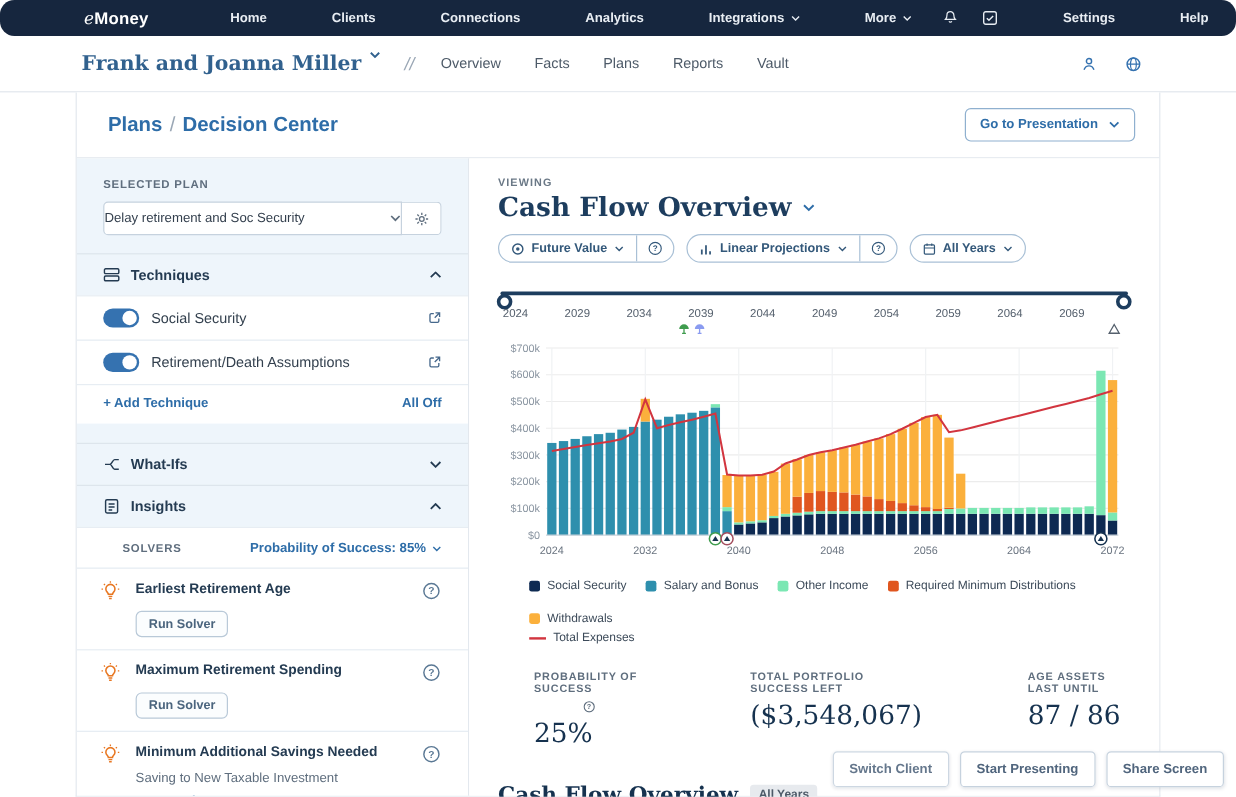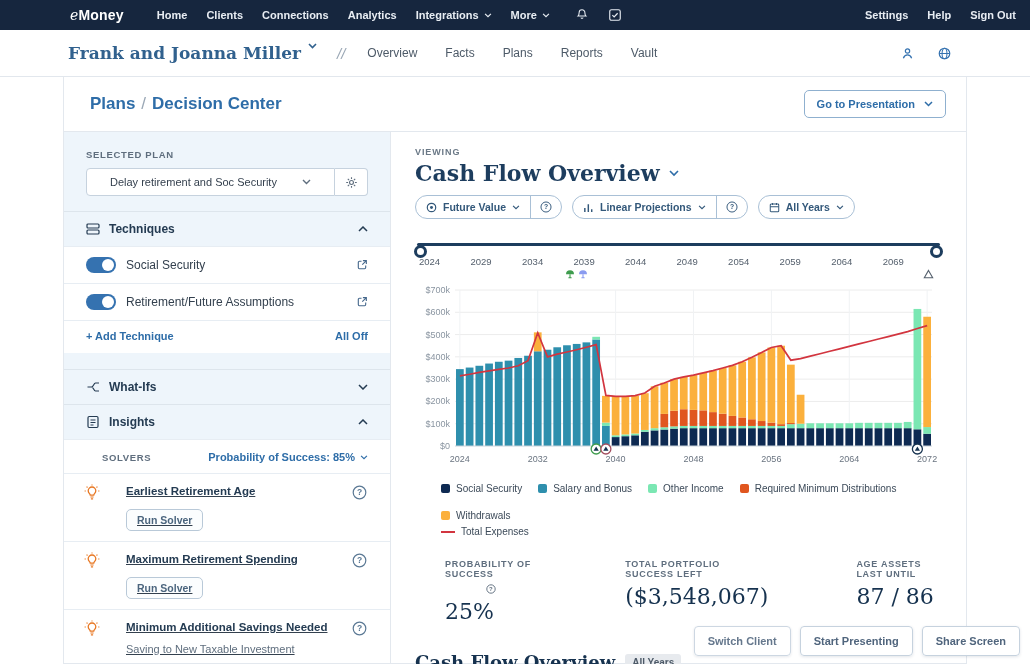--- a/index.html
+++ b/index.html
@@ -2,25 +2,25 @@
 <html><head>
 <meta charset="utf-8">
 <style>
   * { box-sizing: border-box; margin: 0; padding: 0; }
   html,body { width:1030px; height:664px; overflow:hidden; background:#fff;
     font-family:"Liberation Sans", sans-serif; color:#33404e; }
   svg { display:block; }
 
   
   .topnav { height:30px; background:#16263e; display:flex; align-items:center;
-    padding:0 14px 0 16px; gap:19px; color:#e8edf3; font-size:11px; }
+    padding:0 14px 0 16px; gap:19px; color:#e8edf3; font-size:11px;border-radius:12px; }
   .logo { font-size:14px; color:#fff; margin:0 14px 0 54px; letter-spacing:.2px; }
   .logo .e { font-family:"DejaVu Serif", serif; font-style:italic; }
   .logo .money { font-weight:600; }
-  .navitem { display:flex; align-items:center; gap:5px; cursor:pointer; font-weight:600; }
+  .navitem { display:flex; align-items:center; gap:5px; cursor:pointer; font-weight:600;margin-left:35px; }
   .topnav .right { margin-left:auto; display:flex; gap:19px; }
   .icon { display:inline-flex; align-items:center; justify-content:center; }
 
   
   .clientbar { height:47px; display:flex; align-items:center; padding:0 78px 0 68px;
     border-bottom:1px solid #e2e7ed; background:#fff; }
   .client-name { font-family:"DejaVu Serif", serif; font-weight:700; font-size:17px;
     color:#31618e; display:flex; align-items:flex-start; gap:7px; cursor:pointer; }
   .slashes { color:#9aa7b5; font-style:italic; font-size:15px; margin:0 22px 0 20px; }
   .client-tabs { display:flex; gap:28px; font-size:12px; color:#4d5a68; }
@@ -40,21 +40,21 @@
 
   .content { display:flex; flex:1; min-height:0; }
 
   
   .sidebar { width:327px; background:#eef5fb; border-right:1px solid #e3e8ee;
     font-size:11px; overflow:hidden; }
   .plan-block { padding:17px 22px 15px; }
   .mini-label { font-size:9.5px; font-weight:700; letter-spacing:.07em; color:#5f6e7e; }
   .plan-control { display:flex; margin-top:8px; }
   .select { flex:1; background:#fff; border:1px solid #c6d2de; border-radius:4px 0 0 4px;
-    padding:7px 23px; font-size:11px; color:#333f4d; display:flex; align-items:center;
+    padding:7px 0; font-size:11px; color:#333f4d; display:flex; align-items:center;
     justify-content:space-between; cursor:pointer; }
   .gear-btn { width:33px; background:#fff; border:1px solid #c6d2de; border-left:none;
     border-radius:0 4px 4px 0; display:flex; align-items:center; justify-content:center;
     color:#5f6e7e; cursor:pointer; }
   .sec-header { display:flex; align-items:center; gap:9px; padding:10px 22px;
     border-top:1px solid #dde5ec; font-size:12px; font-weight:700; color:#243b52;
     cursor:pointer; }
   .sec-header .chev { margin-left:auto; color:#243b52; }
   .tech-row { display:flex; align-items:center; gap:10px; padding:10px 22px;
     background:#fff; border-top:1px solid #e7edf3; font-size:12px; color:#33404e; }
@@ -63,21 +63,21 @@
     position:relative; cursor:pointer; flex:none; }
   .toggle::after { content:""; position:absolute; top:2px; right:2px; width:12px;
     height:12px; background:#fff; border-radius:50%; }
   .links-row { display:flex; justify-content:space-between; background:#fff;
     border-top:1px solid #e7edf3; padding:9px 22px 11px; }
   .blue-link { color:#2e6da8; font-weight:600; font-size:11px; cursor:pointer; }
   .gap { height:16px; }
   .solvers-head { display:flex; justify-content:space-between; align-items:center;
     background:#fff; border-top:1px solid #e7edf3; padding:11px 22px 10px 38px; }
   .solver { background:#fff; border-top:1px solid #e7edf3; padding:9px 22px 10px 16px;
-    display:grid; grid-template-columns:24px 1fr 18px; column-gap:22px;text-decoration:underline; }
+    display:grid; grid-template-columns:24px 1fr 18px; column-gap:9px; }
   .solver .bulb { color:#e87722; margin-top:1px; }
   .solver .title { font-weight:700; font-size:11.5px; color:#243b52; padding-top:2px; }
   .solver .sub { grid-column:2; color:#5f6e7e; margin-top:6px; }
   .solver .assum { grid-column:2; margin-top:7px; display:flex; align-items:center; gap:5px; }
   .run-btn { grid-column:2; justify-self:start; margin-top:8px; background:#fbfdfe;
     border:1px solid #b9c9d8; border-radius:5px; color:#4b657e; font-size:10.5px;
     font-weight:600; padding:4px 10px; cursor:pointer; }
   .q { color:#5a7894; cursor:pointer; }
 
   
@@ -267,21 +267,21 @@
         <span>Social Security</span>
         <span class="ext icon">
             <svg width="12" height="12" viewBox="0 0 13 13">
               <path d="M6 2.5H3.7A1.2 1.2 0 0 0 2.5 3.7v5.6a1.2 1.2 0 0 0 1.2 1.2h5.6a1.2 1.2 0 0 0 1.2-1.2V7" fill="none" stroke="currentColor" stroke-width="1.2"></path>
               <path d="M7.5 1.8h3.7v3.7M11 2L6.8 6.2" fill="none" stroke="currentColor" stroke-width="1.2"></path>
             </svg>
           </span>
       </div>
       <div class="tech-row">
         <span class="toggle"></span>
-        <span>Retirement/Future Assumptions</span>
+        <span>Retirement/Death Assumptions</span>
         <span class="ext icon">
             <svg width="12" height="12" viewBox="0 0 13 13">
               <path d="M6 2.5H3.7A1.2 1.2 0 0 0 2.5 3.7v5.6a1.2 1.2 0 0 0 1.2 1.2h5.6a1.2 1.2 0 0 0 1.2-1.2V7" fill="none" stroke="currentColor" stroke-width="1.2"></path>
               <path d="M7.5 1.8h3.7v3.7M11 2L6.8 6.2" fill="none" stroke="currentColor" stroke-width="1.2"></path>
             </svg>
           </span>
       </div>
       <div class="links-row">
         <span class="blue-link">+ Add Technique</span>
         <span class="blue-link">All Off</span>

